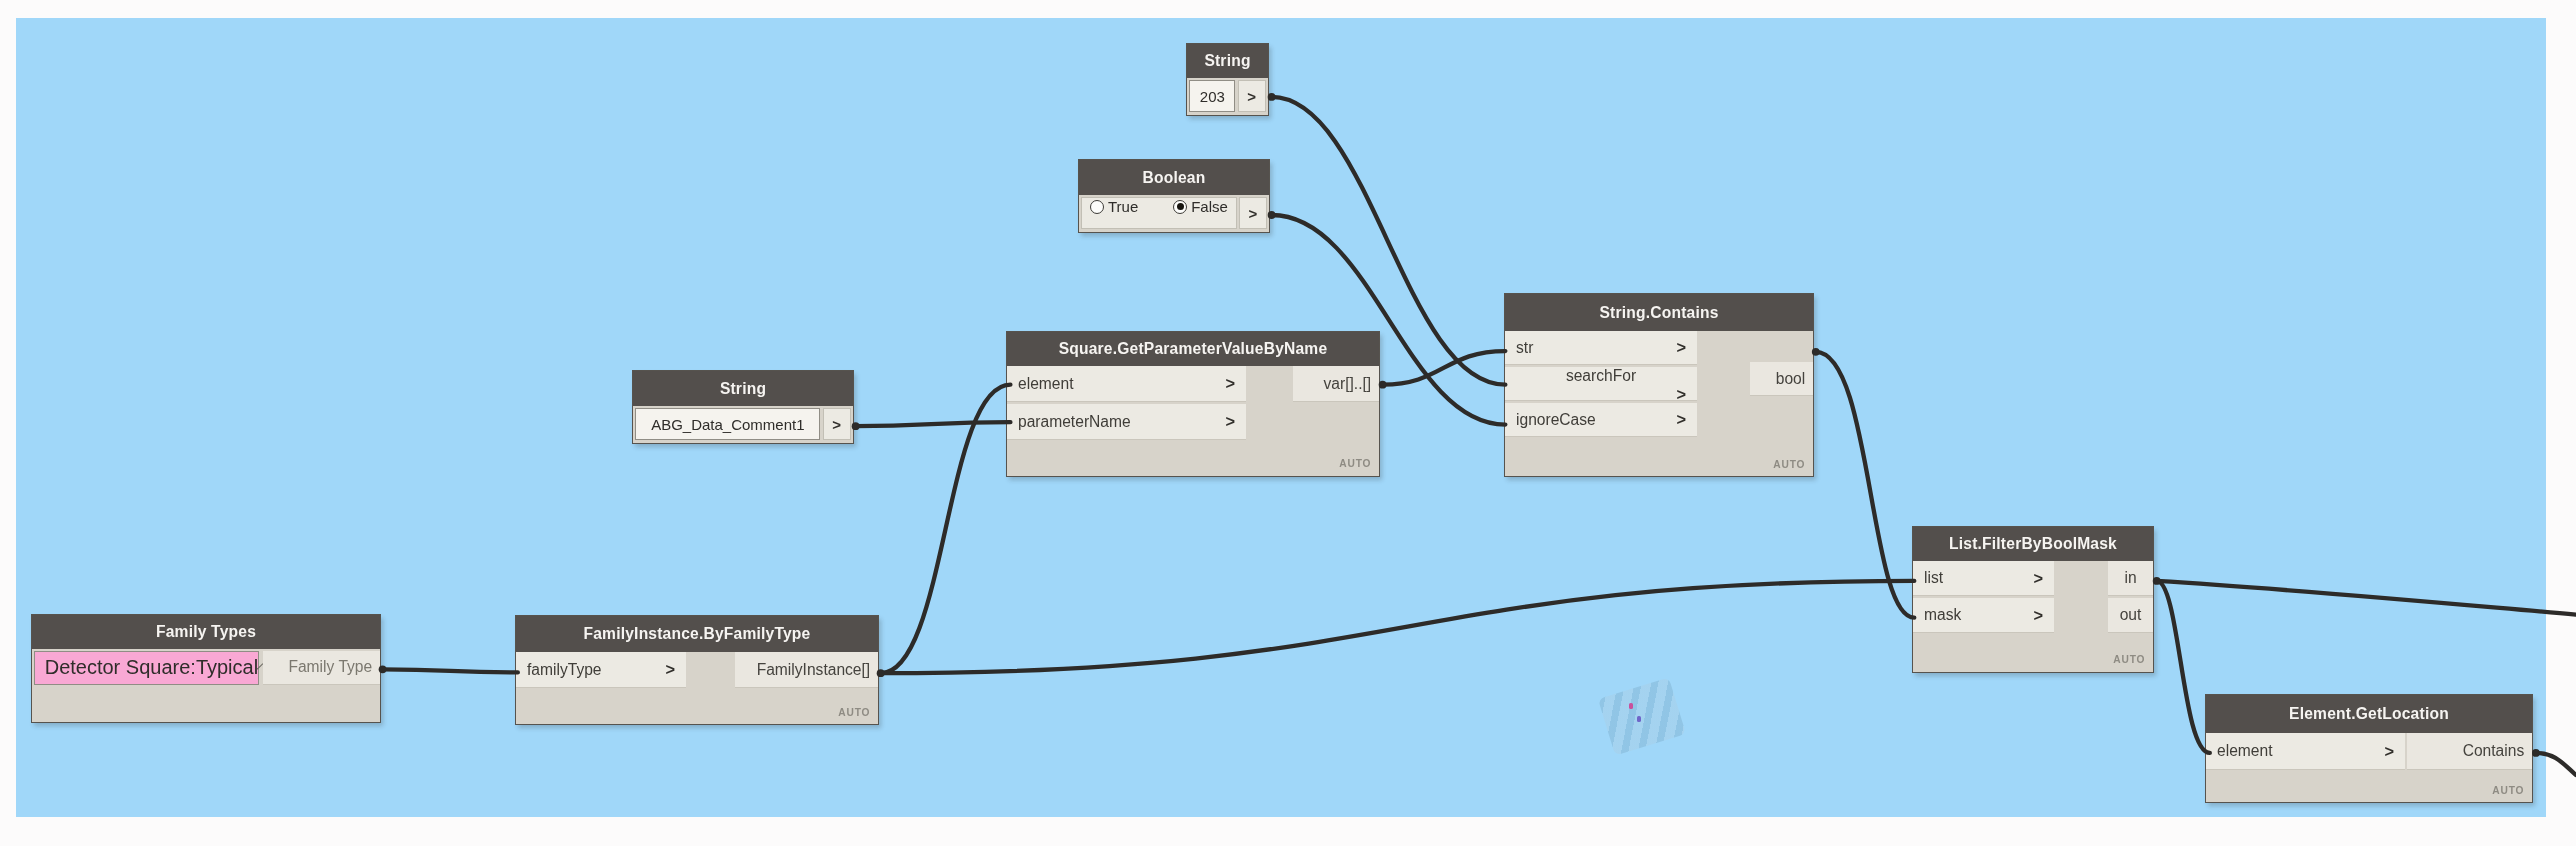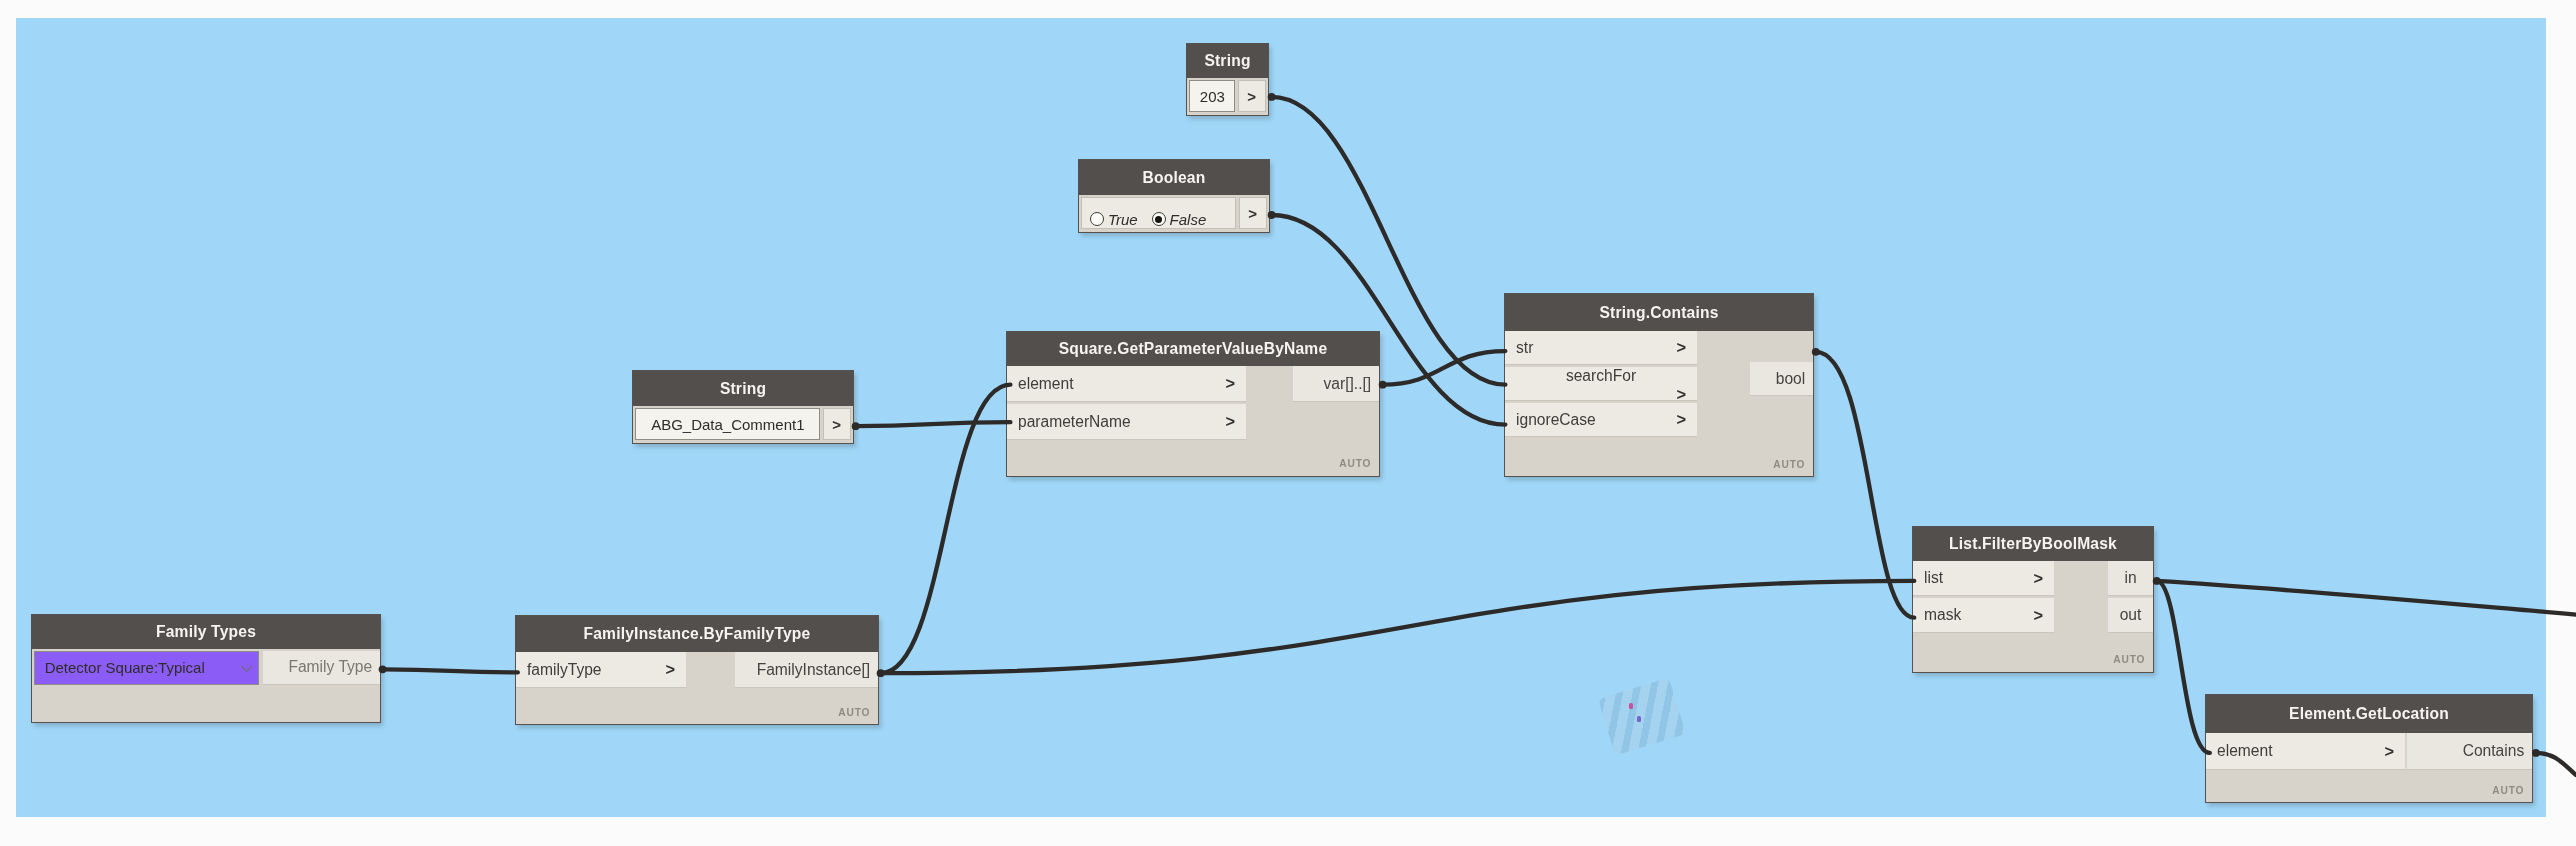--- a/index.html
+++ b/index.html
@@ -19,30 +19,30 @@
   .chev{margin-left:auto;font-weight:700;color:#32302c;font-size:16.4px;}
   .out-box{position:absolute;background:#eae7e0;display:flex;align-items:center;justify-content:flex-end;
            box-sizing:border-box;padding-right:7.8px;color:#45433e;font-size:15.6px;border-bottom:0.8px solid #cac6bc;}
   .auto{position:absolute;right:7.8px;bottom:5.5px;font-size:10.2px;font-weight:700;color:#8e8b83;letter-spacing:0.8px;}
   .val-strip{display:flex;gap:2.3px;padding:2.3px;box-sizing:border-box;align-items:stretch;}
   .valuebox{background:#f5f3ee;border:0.8px solid #908d85;display:flex;align-items:center;justify-content:center;
             font-size:15px;color:#2f2d2a;flex:1;box-sizing:border-box;white-space:nowrap;}
   .portcell{width:28px;background:#eceae3;border:0.8px solid #c2bfb5;display:flex;align-items:center;
             justify-content:center;font-weight:700;font-size:15px;color:#32302c;box-sizing:border-box;}
   
-  .radio-strip{flex:1;background:#eceae3;border:0.8px solid #c2bfb5;display:flex;align-items:flex-end;
-               padding:0 7.8px;gap:14px;box-sizing:border-box;font-style:italic;}
+  .radio-strip{flex:1;background:#eceae3;border:0.8px solid #c2bfb5;display:flex;align-items:flex-start;
+               padding:0 7.8px;gap:35px;box-sizing:border-box;}
   .radio{display:flex;align-items:center;gap:3.9px;font-size:15px;color:#2f2d2a;}
   .circle{width:14px;height:14px;border:1.6px solid #3c3a36;border-radius:50%;background:#fdfdfb;
           display:flex;align-items:center;justify-content:center;box-sizing:border-box;}
   .circle .dot{width:7px;height:7px;border-radius:50%;background:#17150f;display:none;}
   .radio.selected .circle .dot{display:block;}
   
-  .dropdown{background:#8b5cf6;border:0.8px solid #908d85;display:flex;align-items:center;
-            font-size:15px;color:#2f2d2a;padding:0 9.4px;box-sizing:border-box;white-space:nowrap;}
+  .dropdown{background:#f9a8d4;border:0.8px solid #908d85;display:flex;align-items:center;
+            font-size:20px;color:#2f2d2a;padding:0 9.4px;box-sizing:border-box;white-space:nowrap;}
   .caret{margin-left:auto;width:7px;height:7px;border-right:1.6px solid #6e6b64;border-bottom:1.6px solid #6e6b64;
          transform:rotate(45deg) translateY(-2.3px);}
   .gray-out{color:#7b786f;}
   
   #wires{position:absolute;left:0;top:0;z-index:40;pointer-events:none;}
   #wires path{pointer-events:visibleStroke;}
   
   .doodle{position:absolute;left:1605px;top:687px;width:74px;height:59px;z-index:2;
           transform:rotate(-17deg);border-radius:6.3px;opacity:.85;
           background:repeating-linear-gradient(118deg,#8ec2e2 0 7px,#a5d2ee 7px 16.4px);}

